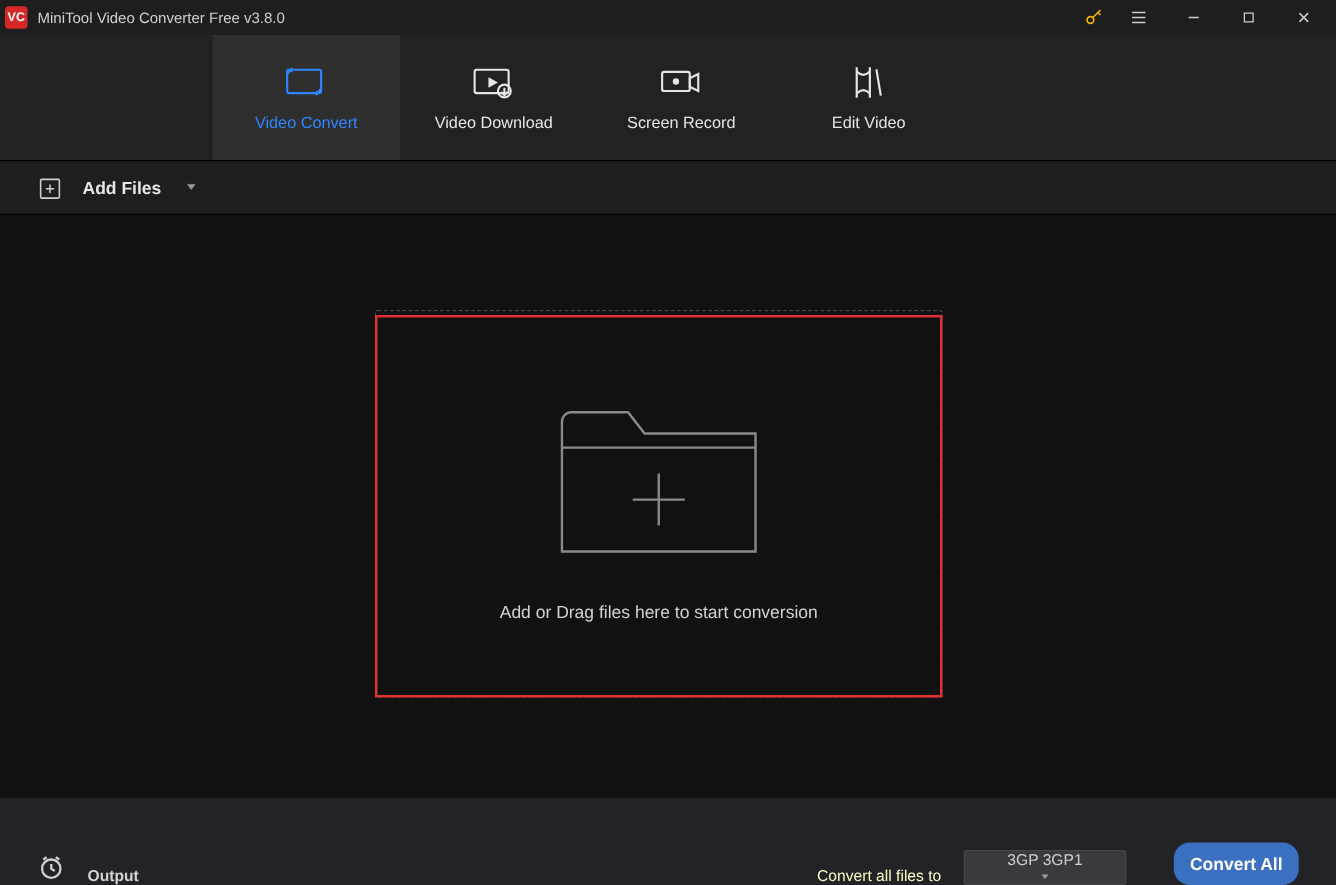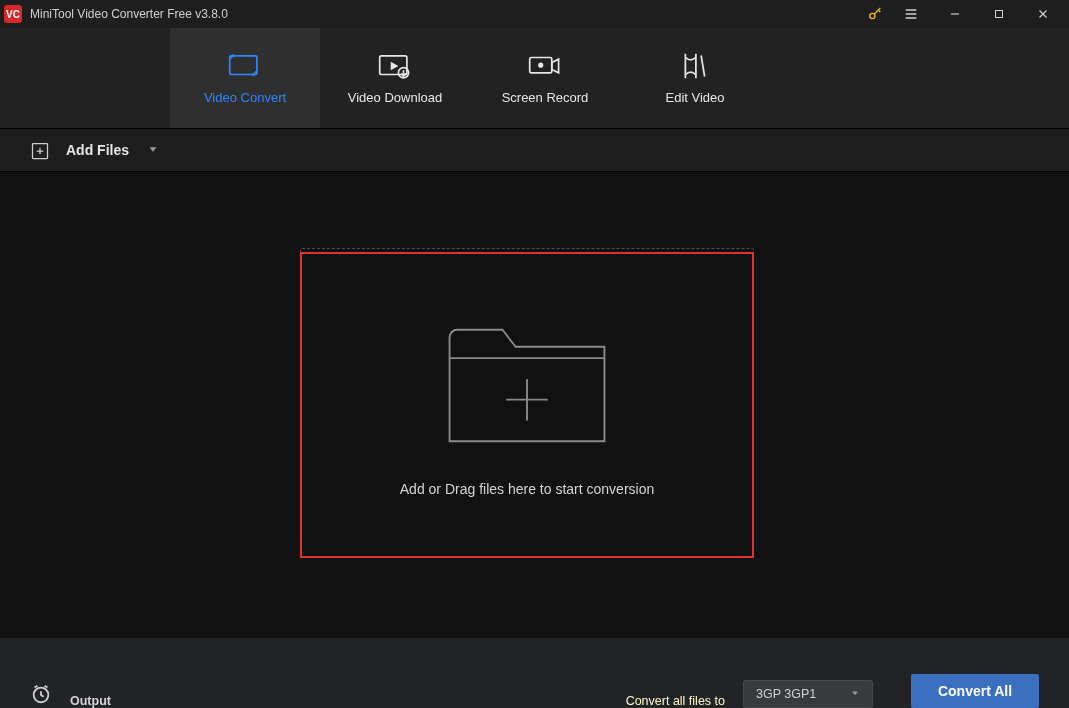--- a/index.html
+++ b/index.html
@@ -35,22 +35,22 @@
   .folder-svg { width:170px; }
   .drop-text { color:#d4d4d4; font-size:14px; }
   
   .bottombar { height:70px; background:#222326; display:flex; align-items:flex-end; padding:0 30px; gap:18px; color:#d4d4d4; font-size:12.5px;}
   .clock-icon svg { stroke:#cfcfcf; stroke-width:2; fill:none; }
   .output-label { font-weight:600; }
   .path-select { flex:0 0 390px; height:28px; background:#2a2b2e; border:1px solid #3c3d40; border-radius:2px; display:flex; align-items:center; padding:0 10px; color:#9a9a9a; font-size:12.5px; justify-content:space-between; cursor:pointer;}
   .path-select .caret svg { stroke:#9a9a9a; fill:#9a9a9a;}
   .bottom-spacer { flex:1; }
   .convert-label { color:#fef9c3; }
-  .format-select { width:130px; height:28px; background:#383a3d; border-radius:2px; display:flex; align-items:center; padding:0 12px; color:#cfcfcf; font-size:12.5px; justify-content:space-between; border:1px solid #454649; cursor:pointer;}
-  .convert-all-btn { width:128px; height:34px; background:#3b6fbf; color:#fff; font-weight:600; font-size:14px; border:none; border-radius:2px; margin-left:20px; cursor:pointer; display:flex; align-items:center; justify-content:center;}
+  .format-select { width:130px; height:28px; background:#383a3d; border-radius:2px; display:flex; align-items:center; padding:0 12px; color:#cfcfcf; font-size:12.5px; justify-content:space-between; border:1px solid #454649; cursor:pointer;flex-direction:column;}
+  .convert-all-btn { width:100px; height:34px; background:#3b6fbf; color:#fff; font-weight:600; font-size:14px; border:none; border-radius:13px; margin-left:20px; cursor:pointer; display:flex; align-items:center; justify-content:center;}
 </style>
 </head>
 <body>
 
 <div class="window">
 
   <div class="titlebar">
     <div class="app-icon">VC</div>
     <div>MiniTool Video Converter Free v3.8.0</div>
     <div class="titlebar-spacer"></div>

